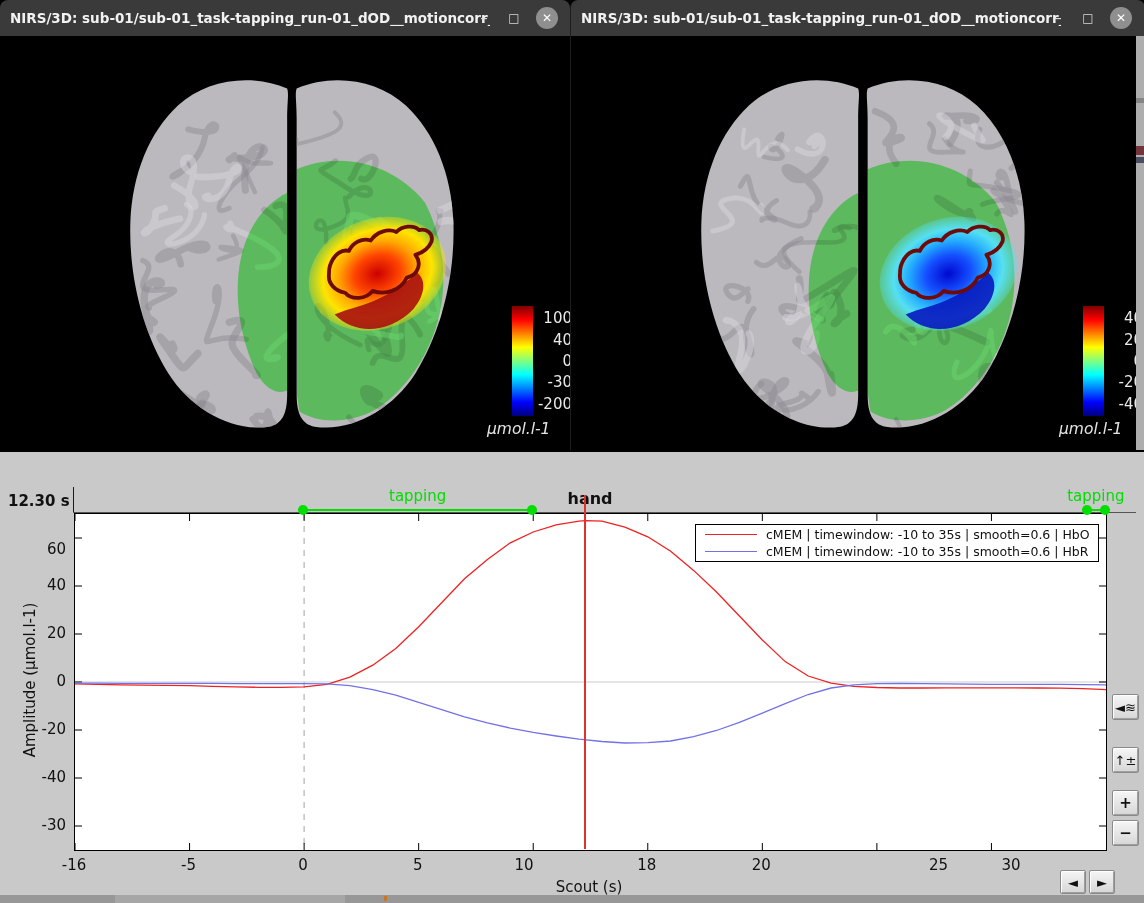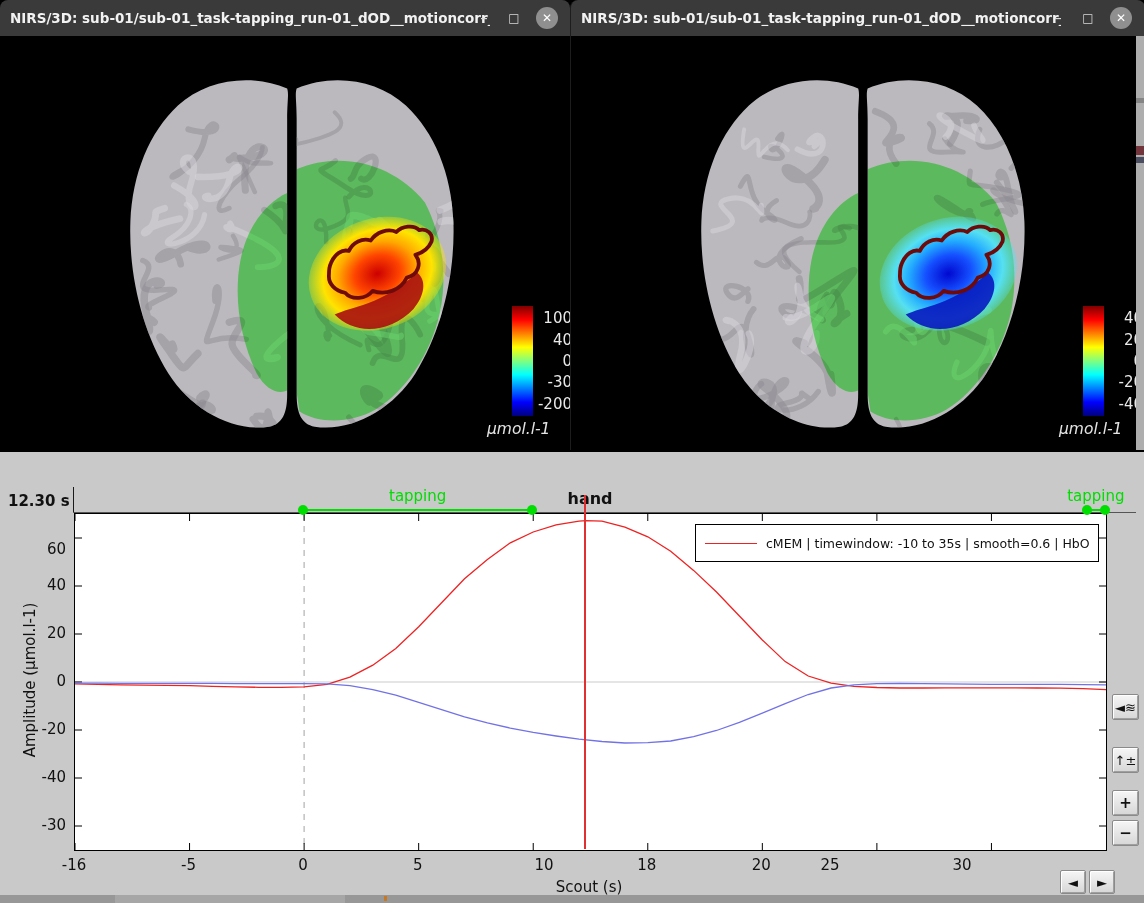--- a/index.html
+++ b/index.html
@@ -306,33 +306,37 @@
       <line x1="1031" y1="312" x2="1024" y2="312" stroke="#000" stroke-width="1"></line>
       <polyline points="0.0,169.9 22.9,170.4 45.8,170.9 68.7,171.1 91.6,171.4 114.6,171.6 137.5,172.3 160.4,172.8 183.3,173.3 206.2,173.3 229.1,172.8 252.0,170.4 274.9,163.2 297.8,151.2 320.8,134.4 343.7,112.8 366.6,88.8 389.5,64.8 412.4,45.6 435.3,28.8 458.2,18.0 481.1,10.8 504.0,7.2 510.9,6.7 527.0,7.2 549.9,13.2 572.8,22.8 595.7,37.2 618.6,56.4 641.5,78.0 664.4,102.0 687.3,126.0 710.2,147.6 733.2,162.0 756.1,169.2 779.0,172.3 801.9,173.5 824.8,174.0 847.7,174.0 870.6,173.8 893.5,173.8 916.4,173.8 939.4,173.8 962.3,174.0 985.2,174.2 1008.1,174.7 1031.0,175.7" fill="none" stroke="#ee2222" stroke-width="1.3"></polyline>
       <polyline points="0.0,169.2 22.9,169.2 45.8,169.4 68.7,169.4 91.6,169.4 114.6,169.4 137.5,169.4 160.4,169.7 183.3,169.7 206.2,169.7 229.1,169.7 252.0,169.9 274.9,171.6 297.8,175.7 320.8,181.2 343.7,188.4 366.6,195.6 389.5,202.8 412.4,208.8 435.3,214.1 458.2,218.4 481.1,222.0 504.0,225.1 527.0,227.5 549.9,229.0 572.8,228.7 595.7,227.0 618.6,222.7 641.5,216.5 664.4,208.3 687.3,199.2 710.2,189.6 733.2,180.5 756.1,174.0 779.0,170.9 801.9,169.7 824.8,169.4 847.7,169.7 870.6,169.9 893.5,170.2 916.4,170.4 939.4,170.4 962.3,170.4 985.2,170.4 1008.1,170.6 1031.0,170.9" fill="none" stroke="#7272e6" stroke-width="1.3"></polyline>
     </svg>
 </div>
 <div id="legend">
     <div class="legrow">
       <div class="legline" style="border-top-color: rgb(238, 34, 34);"></div>
       <span class="leglab">cMEM | timewindow: -10 to 35s | smooth=0.6 | HbO</span>
     </div>
+    <div class="legrow">
+      <div class="legline" style="border-top-color: rgb(114, 114, 230);"></div>
+      <span class="leglab">cMEM | timewindow: -10 to 35s | smooth=0.6 | HbR</span>
+    </div>
   </div>
 <div id="yaxistitle">Amplitude (μmol.l-1)</div>
 <div id="xaxistitle">Scout (s)</div>
 <div id="xticks">
     <div class="xticklab" style="left: 52px;">-16</div>
     <div class="xticklab" style="left: 166.556px;">-5</div>
     <div class="xticklab" style="left: 281.111px;">0</div>
     <div class="xticklab" style="left: 395.667px;">5</div>
-    <div class="xticklab" style="left: 522px;">10</div>
+    <div class="xticklab" style="left: 502px;">10</div>
     <div class="xticklab" style="left: 624.778px;">18</div>
     <div class="xticklab" style="left: 739.333px;">20</div>
-    <div class="xticklab" style="left: 808px;">25</div>
-    <div class="xticklab" style="left: 940px;">30</div>
+    <div class="xticklab" style="left: 904px; text-align: right;">25</div>
+    <div class="xticklab" style="left: 989px;">30</div>
   </div>
 <div id="yticks">
     <div class="yticklab" style="top: 540px;">60</div>
     <div class="yticklab" style="top: 576px;">40</div>
     <div class="yticklab" style="top: 624px;">20</div>
     <div class="yticklab" style="top: 672px;">0</div>
     <div class="yticklab" style="top: 720px;">-20</div>
     <div class="yticklab" style="top: 768px;">-40</div>
     <div class="yticklab" style="top: 816px;">-30</div>
   </div>

